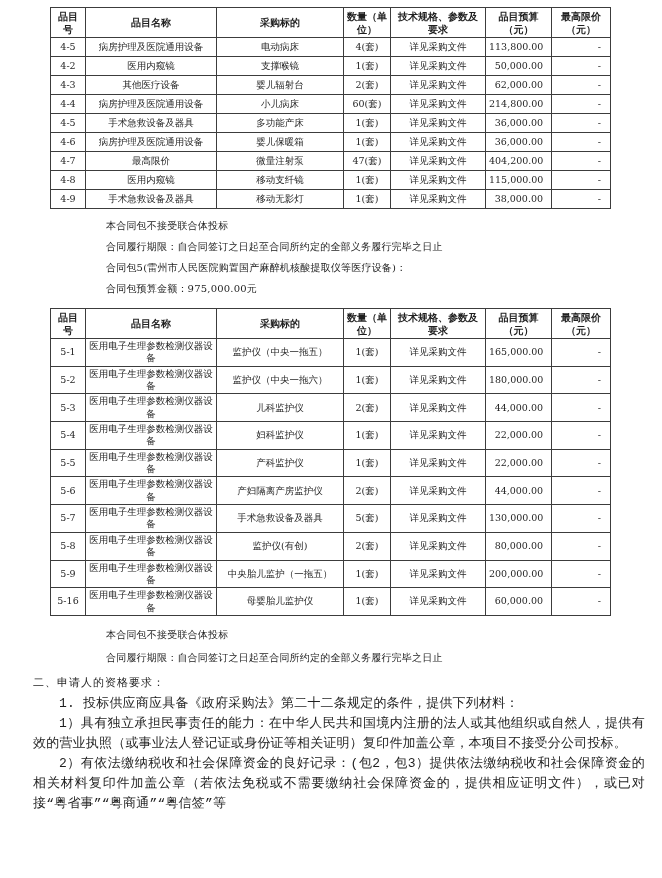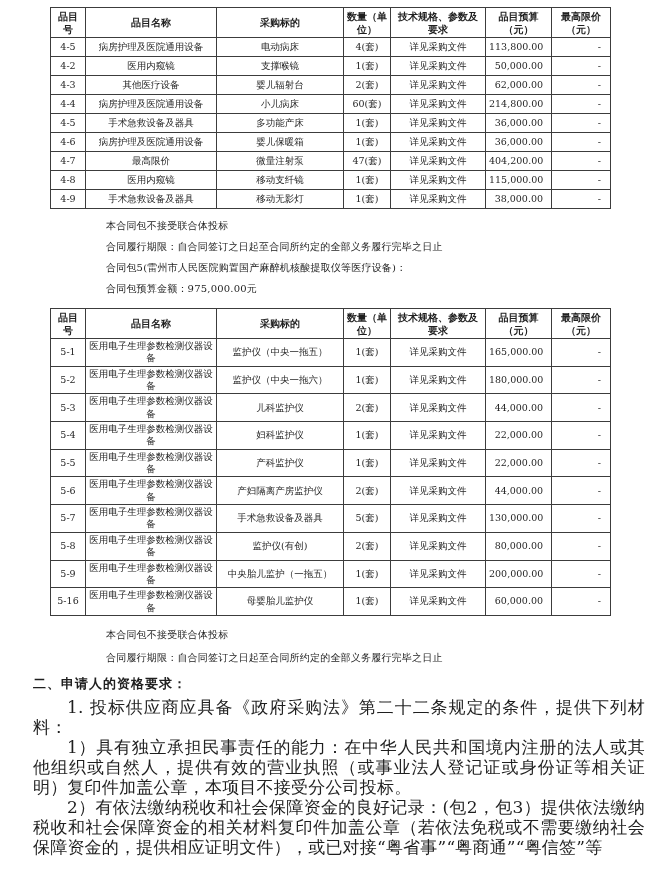--- a/index.html
+++ b/index.html
@@ -55,31 +55,32 @@
     letter-spacing: 0.2px;
     margin-left: 18px;
   }
   .notes.after-t2 { margin-top: 13px; }
   .notes.after-t2 .note { margin-bottom: 11px; }
   .t2-spacer { height: 4px; }
 
   
   .section-heading {
     margin: 10px 17px 4px 33px;
-    font-size: 13px;
-    font-weight: bold;
+    font-size: 11px;
+    font-weight: normal;
     letter-spacing: 1px;
   }
   .body-para {
     margin: 0 17px 0 33px;
-    font-size: 17px;
+    font-size: 13px;
     line-height: 20px;
     text-indent: 2em;
     text-align: justify;
     letter-spacing: 0.2px;
+    font-family: Liberation Mono, monospace;
   }
 </style>
 </head>
 <body>
 
 <div class="page">
 
   <table class="doc-table table-pkg4">
     <colgroup>
       <col style="width:35px">

